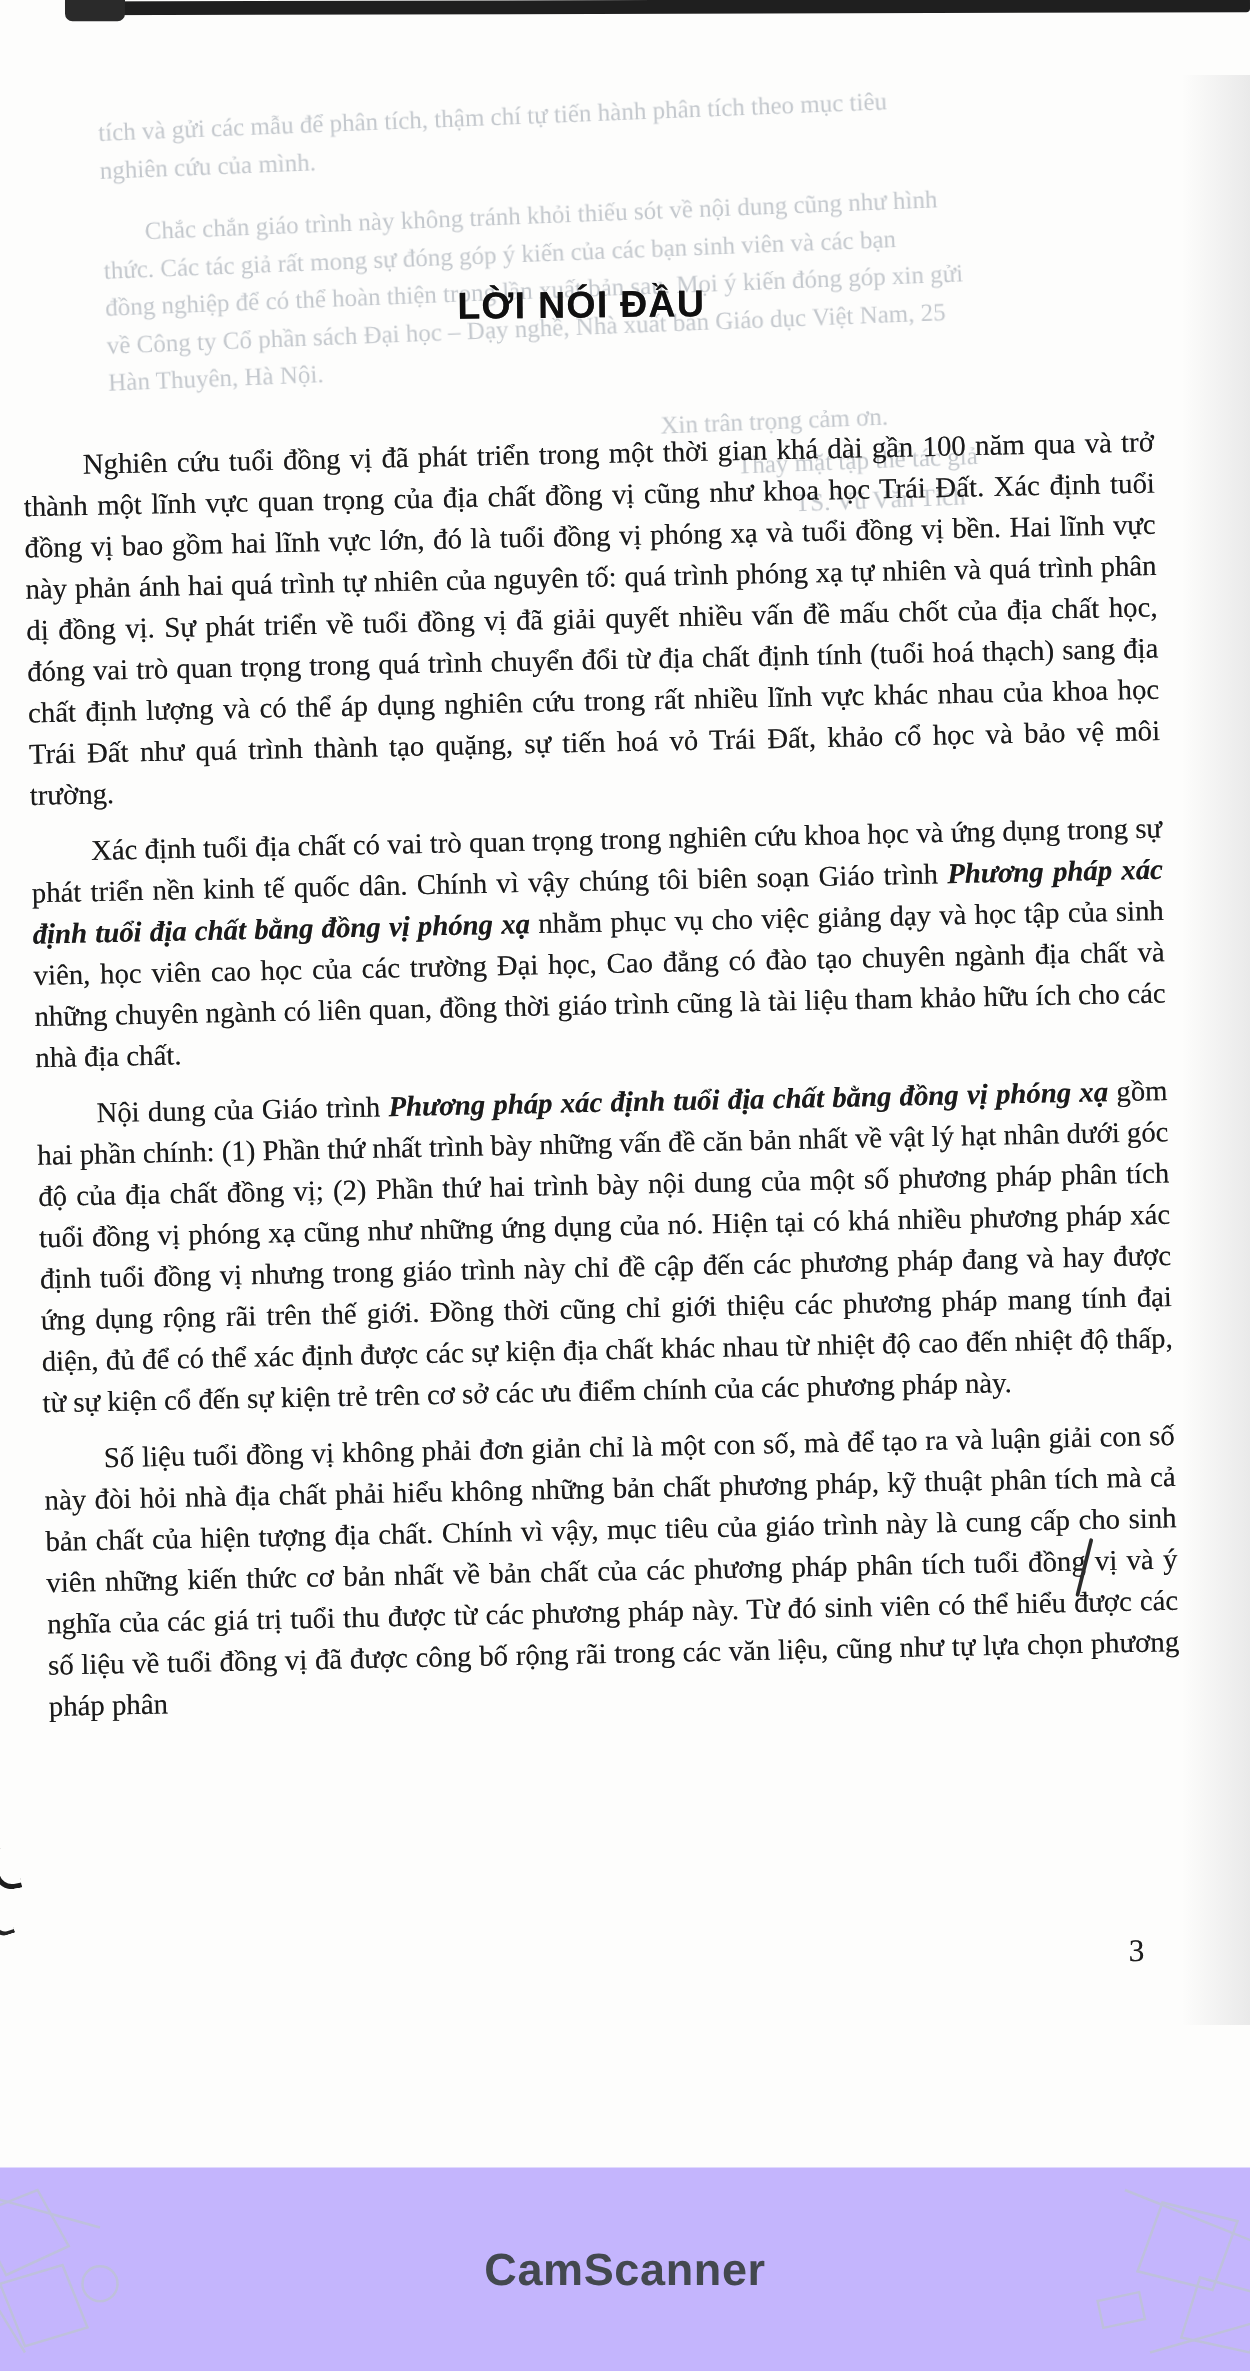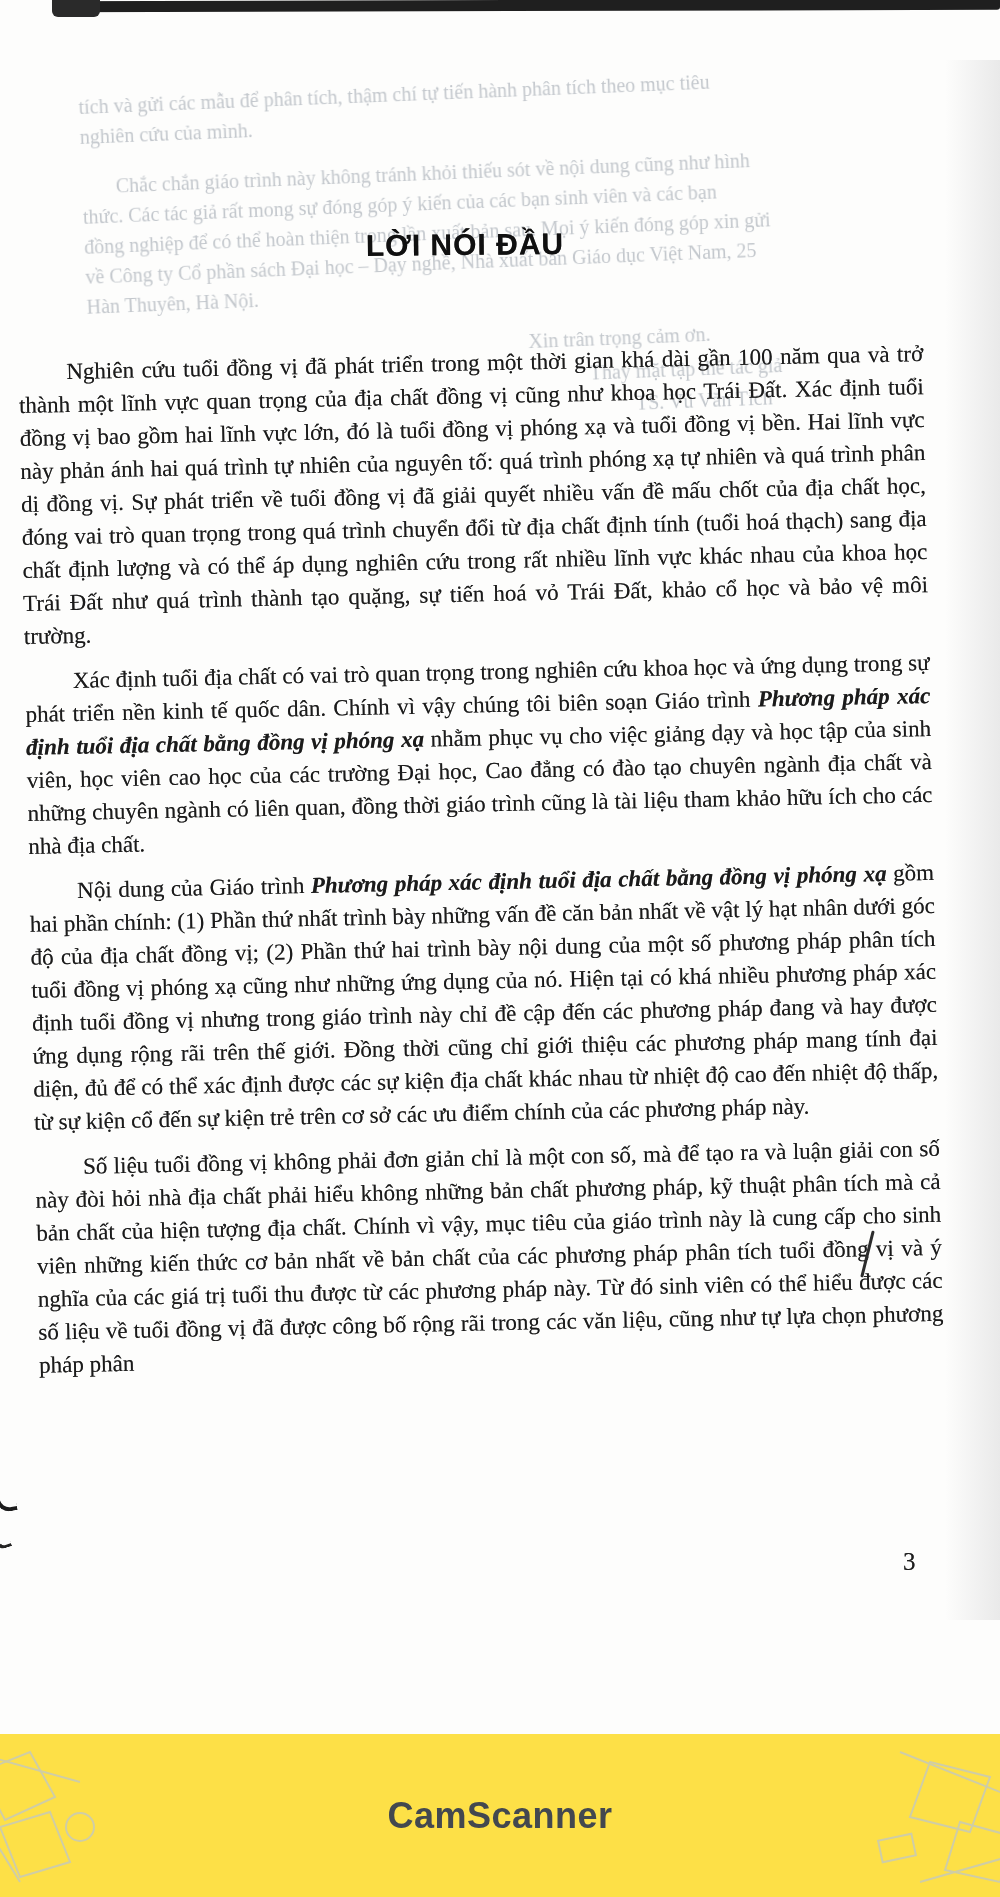--- a/index.html
+++ b/index.html
@@ -83,21 +83,21 @@
 
   .page-num {
     position: absolute; left: 903px; top: 1548px;
     font-size: 25px; color: #1d1d1d;
     text-shadow: 0 0 0.5px rgba(20,20,20,0.6);
   }
 
   
   .cs-bar {
     position: absolute; left: 0; right: 0; top: 1734px; height: 163px;
-    background: #fde047;
+    background: #c4b5fd;
     display: flex; align-items: center; justify-content: center;
     overflow: hidden;
   }
   .cs-text {
     font-family: "Liberation Sans", sans-serif;
     font-weight: bold; font-size: 36px; color: #43484f;
     letter-spacing: 0.5px;
   }
   .doodle { position: absolute; top: 8px; opacity: 0.7; }
   .doodle-left  { left: -40px; }

